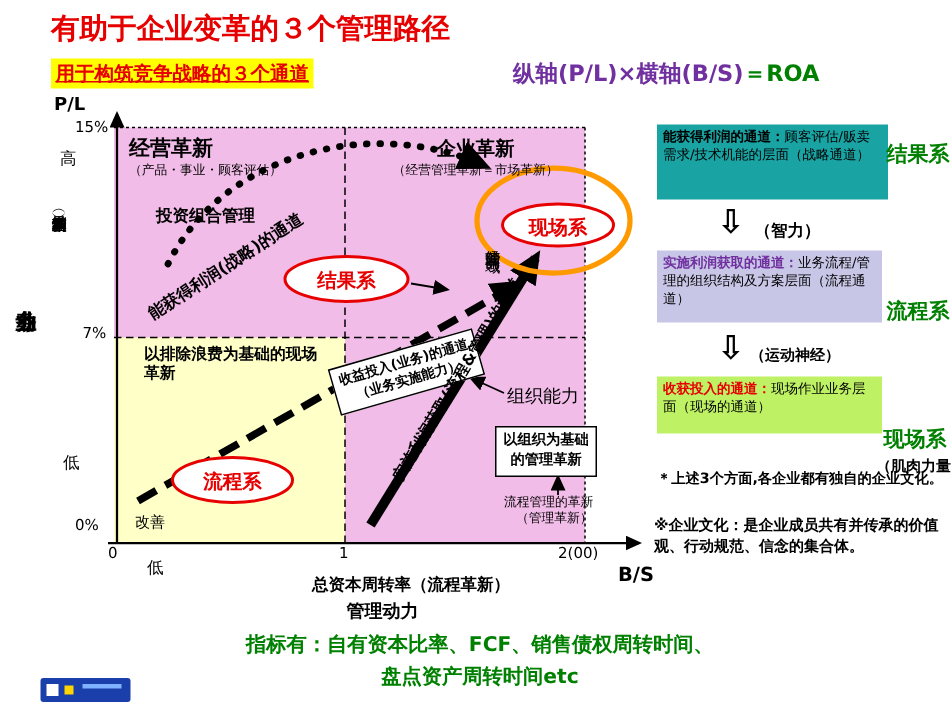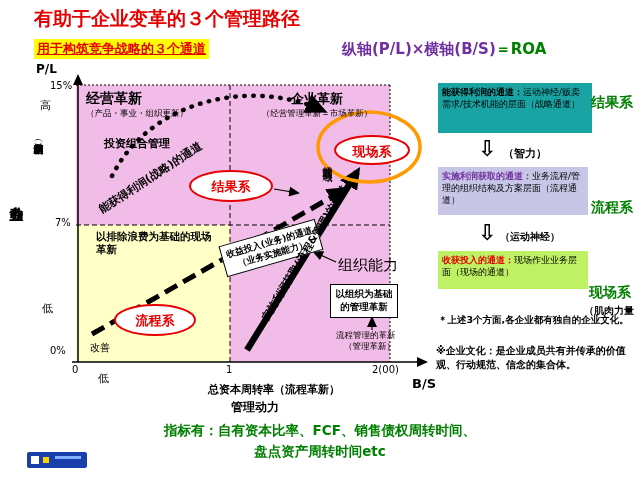--- a/index.html
+++ b/index.html
@@ -65,57 +65,57 @@
   <div class="t" style="left:50px; top:80px; font-size:10px;">15%</div>
   <div class="t" style="left:40px; top:98px; font-size:11px;">高</div>
   <div class="t" style="left:55px; top:217px; font-size:10px;">7%</div>
   <div class="t" style="left:42px; top:301px; font-size:11px;">低</div>
   <div class="t" style="left:50px; top:345px; font-size:10px;">0%</div>
   <div class="t b vert" style="left:8px; top:196px; font-size:14px;">业务动力</div>
   <div class="t vert" style="left:31px; top:136px; font-size:10px;">销售额营业利润率（结果革新）</div>
 
   <div class="t" style="left:86px; top:90px;">
     <div class="b" style="font-size:14px;">经营革新</div>
-    <div style="font-size:8.5px;">（产品・事业・组织更新）</div>
+    <div style="font-size:8.5px;">（产品・事业・顾客评估）</div>
   </div>
   <div class="t" style="left:242px; top:90px; width:150px; text-align:center;">
     <div class="b" style="font-size:13px;">企业革新</div>
     <div style="font-size:8.5px;">（经营管理革新＝市场革新）</div>
   </div>
 
   <div class="t b" style="left:104px; top:136px; font-size:11px;">投资组合管理</div>
   <div class="t b" style="left:96px; top:204px; font-size:11px; transform:rotate(-33deg); transform-origin:left top;">能获得利润(战略)的通道</div>
   <div class="ovaltext" style="left:193px; top:178px; width:76px;">结果系</div>
   <div class="ovaltext" style="left:338px; top:143px; width:68px;">现场系</div>
   <div class="ovaltext" style="left:117px; top:312px; width:76px;">流程系</div>
   <div class="t vert" style="left:320px; top:158px; font-size:10px; letter-spacing:1px;">经营管理的领域</div>
   <div class="t b wrap" style="left:96px; top:230px; width:118px; font-size:10.5px; line-height:1.25;">以排除浪费为基础的现场革新</div>
   <div class="rbox whitebox" style="left:221px; top:232px; width:100px; transform:rotate(-16deg); font-weight:bold;">
     <div>收益投入(业务)的通道</div>
     <div>（业务实施能力）</div>
   </div>
-  <div class="t" style="left:338px; top:256px; font-size:15px;">组织能力</div>
+  <div class="t" style="left:338px; top:256px; font-size:12px;">组织能力</div>
   <div class="rbox whitebox wrap" style="left:330px; top:284px; width:68px; font-weight:bold; font-size:9.5px;">以组织为基础的管理革新</div>
   <div class="t b" style="left:259px; top:316px; font-size:10.5px; transform:rotate(-59deg); transform-origin:left top;">实施利润获取(流程&amp;管理)的通道</div>
   <div class="t" style="left:336px; top:330px; font-size:8.5px; line-height:1.3;">
     <div>流程管理的革新</div>
     <div style="padding-left:8px;">（管理革新）</div>
   </div>
   <div class="t" style="left:90px; top:341px; font-size:10px;">改善</div>
 
   <div class="t" style="left:72px; top:364px; font-size:10px;">0</div>
   <div class="t" style="left:98px; top:371px; font-size:11px;">低</div>
   <div class="t" style="left:226px; top:364px; font-size:10px;">1</div>
   <div class="t" style="left:372px; top:364px; font-size:10px;">2(00)</div>
   <div class="t b" style="left:412px; top:376px; font-size:13px;">B/S</div>
   <div class="t b" style="left:208px; top:382px; font-size:11px;">总资本周转率（流程革新）</div>
   <div class="t b" style="left:231px; top:399px; font-size:12px;">管理动力</div>
 
   <div class="rbox wrap" style="left:438px; top:83px; width:154px; min-height:50px; background:#1aa3a3;">
-    <span class="b">能获得利润的通道：</span><span>运动神经/贩卖需求/技术机能的层面（战略通道）</span>
+    <span class="b">能获得利润的通道：</span><span>顾客评估/贩卖需求/技术机能的层面（战略通道）</span>
   </div>
   <div class="t b green" style="left:591px; top:94px; font-size:14px;">结果系</div>
   <div class="downarrow" style="left:478px; top:138px;">⇩</div>
   <div class="t b" style="left:503px; top:146px; font-size:11px;">（智力）</div>
 
   <div class="rbox wrap" style="left:438px; top:167px; width:150px; min-height:48px; background:#c8c6e6;">
     <span class="b purple">实施利润获取的通道：</span><span>业务流程/管理的组织结构及方案层面（流程通道）</span>
   </div>
   <div class="t b green" style="left:591px; top:199px; font-size:14px;">流程系</div>
   <div class="downarrow" style="left:478px; top:222px;">⇩</div>

